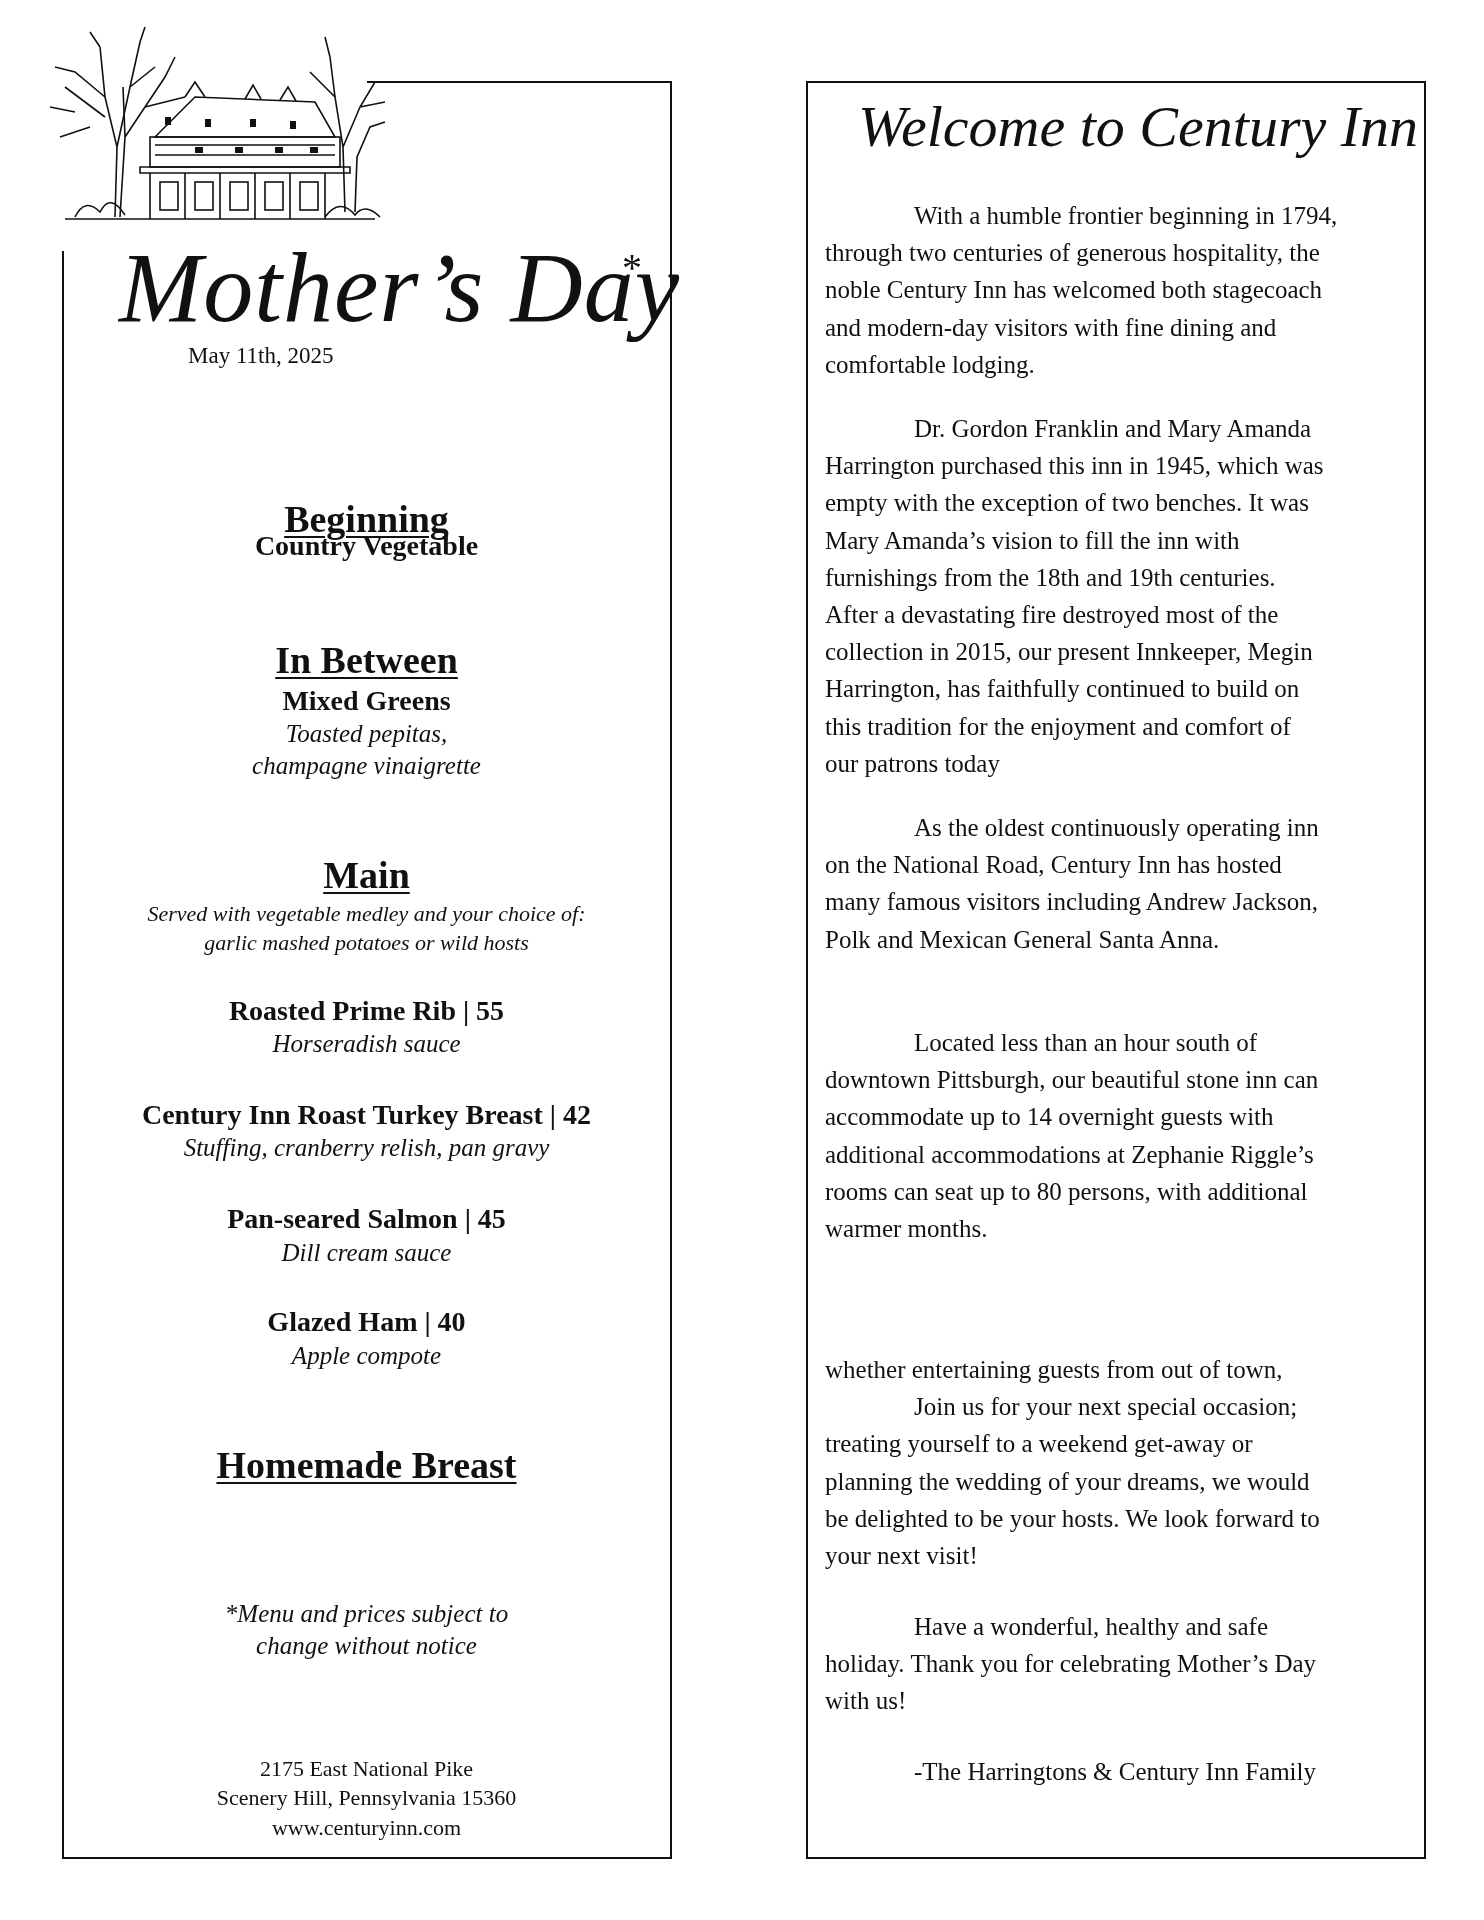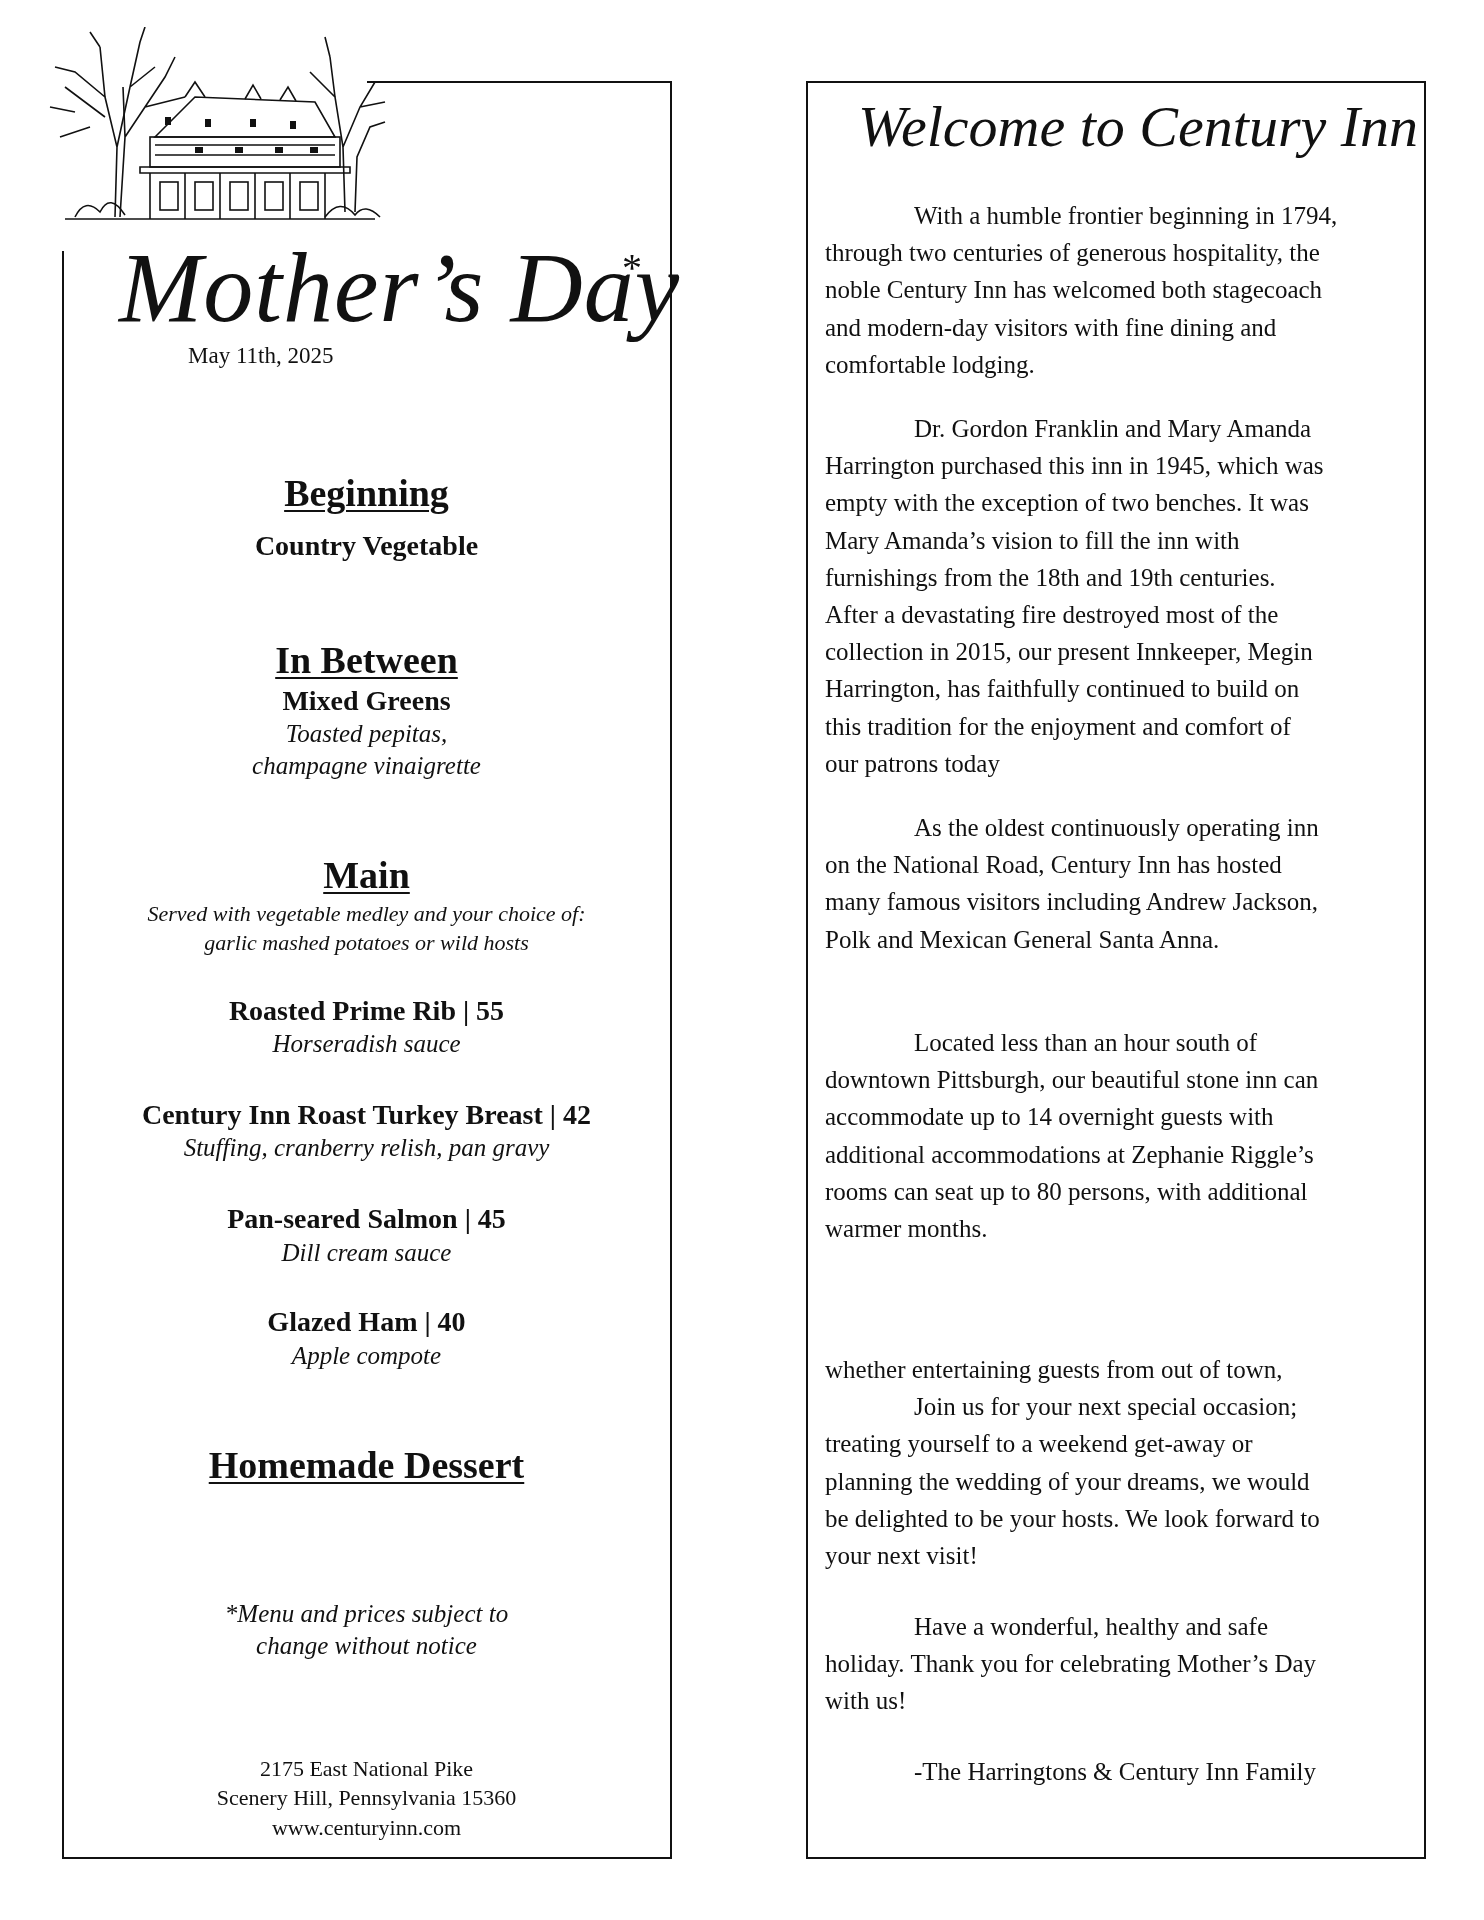--- a/index.html
+++ b/index.html
@@ -66,21 +66,21 @@
         <rect x="190" y="120" width="8" height="6"></rect>
       <rect x="230" y="120" width="8" height="6"></rect>
         <rect x="265" y="120" width="8" height="6"></rect>
     </g>
   </svg>
 
   <div class="abs script" style="left:119px; top:238px; font-size:100px; line-height:100px; letter-spacing:1px;">Mother’s Day</div>
   <div class="abs" style="left:622px; top:248px; font-size:40px; line-height:40px;">*</div>
   <div class="abs" style="left:188px; top:344px; font-size:23px; line-height:23px;">May 11th, 2025</div>
 
-  <div class="c sec" style="top:474px;">Beginning</div>
+  <div class="c sec" style="top:500px;">Beginning</div>
   <div class="c item" style="top:532px;">Country Vegetable</div>
 
   <div class="c sec" style="top:641px;">In Between</div>
   <div class="c item" style="top:687px;">Mixed Greens</div>
   <div class="c desc" style="top:721px;">Toasted pepitas,</div>
   <div class="c desc" style="top:753px;">champagne vinaigrette</div>
 
   <div class="c sec" style="top:856px;">Main</div>
   <div class="c note" style="top:903px;">Served with vegetable medley and your choice of:</div>
   <div class="c note" style="top:932px;">garlic mashed potatoes or wild hosts</div>
@@ -90,21 +90,21 @@
 
   <div class="c item" style="top:1101px;">Century Inn Roast Turkey Breast | 42</div>
   <div class="c desc" style="top:1135px;">Stuffing, cranberry relish, pan gravy</div>
 
   <div class="c item" style="top:1205px;">Pan-seared Salmon | 45</div>
   <div class="c desc" style="top:1240px;">Dill cream sauce</div>
 
   <div class="c item" style="top:1308px;">Glazed Ham | 40</div>
   <div class="c desc" style="top:1343px;">Apple compote</div>
 
-  <div class="c sec" style="top:1446px;">Homemade Dessert</div>
+  <div class="c sec" style="top:1446px;">Homemade Breast</div>
 
   <div class="c desc" style="top:1601px;">*Menu and prices subject to</div>
   <div class="c desc" style="top:1633px;">change without notice</div>
 
   <div class="c addr" style="top:1758px;">2175 East National Pike</div>
   <div class="c addr" style="top:1787px;">Scenery Hill, Pennsylvania 15360</div>
   <div class="c addr" style="top:1817px;">www.centuryinn.com</div>
 </div>
 
 <div class="panel" style="left:806px; top:81px; width:620px; height:1778px; border:2px solid #111;"></div>

